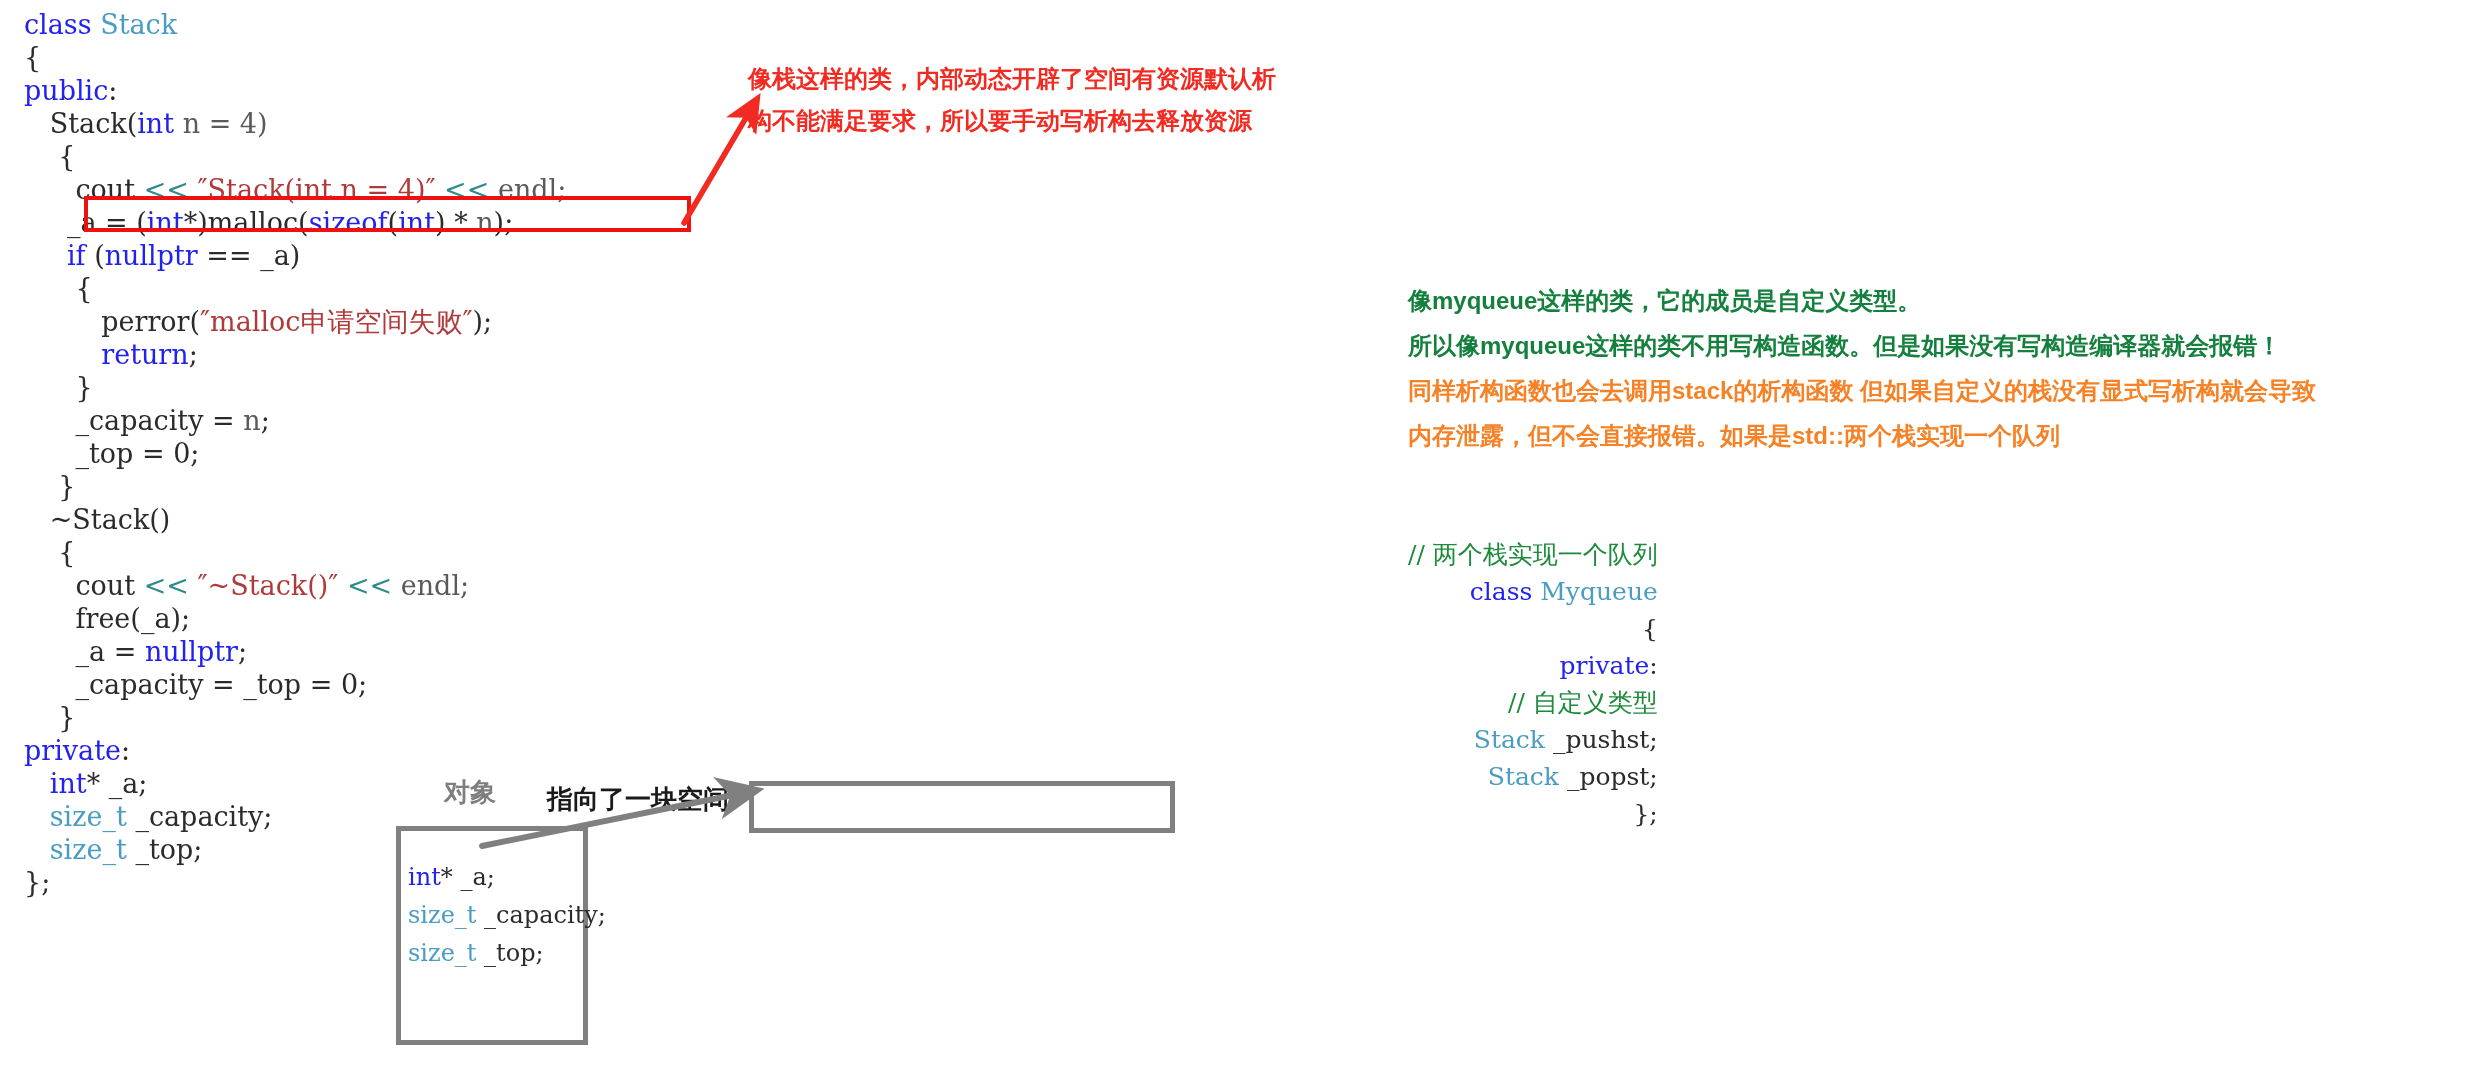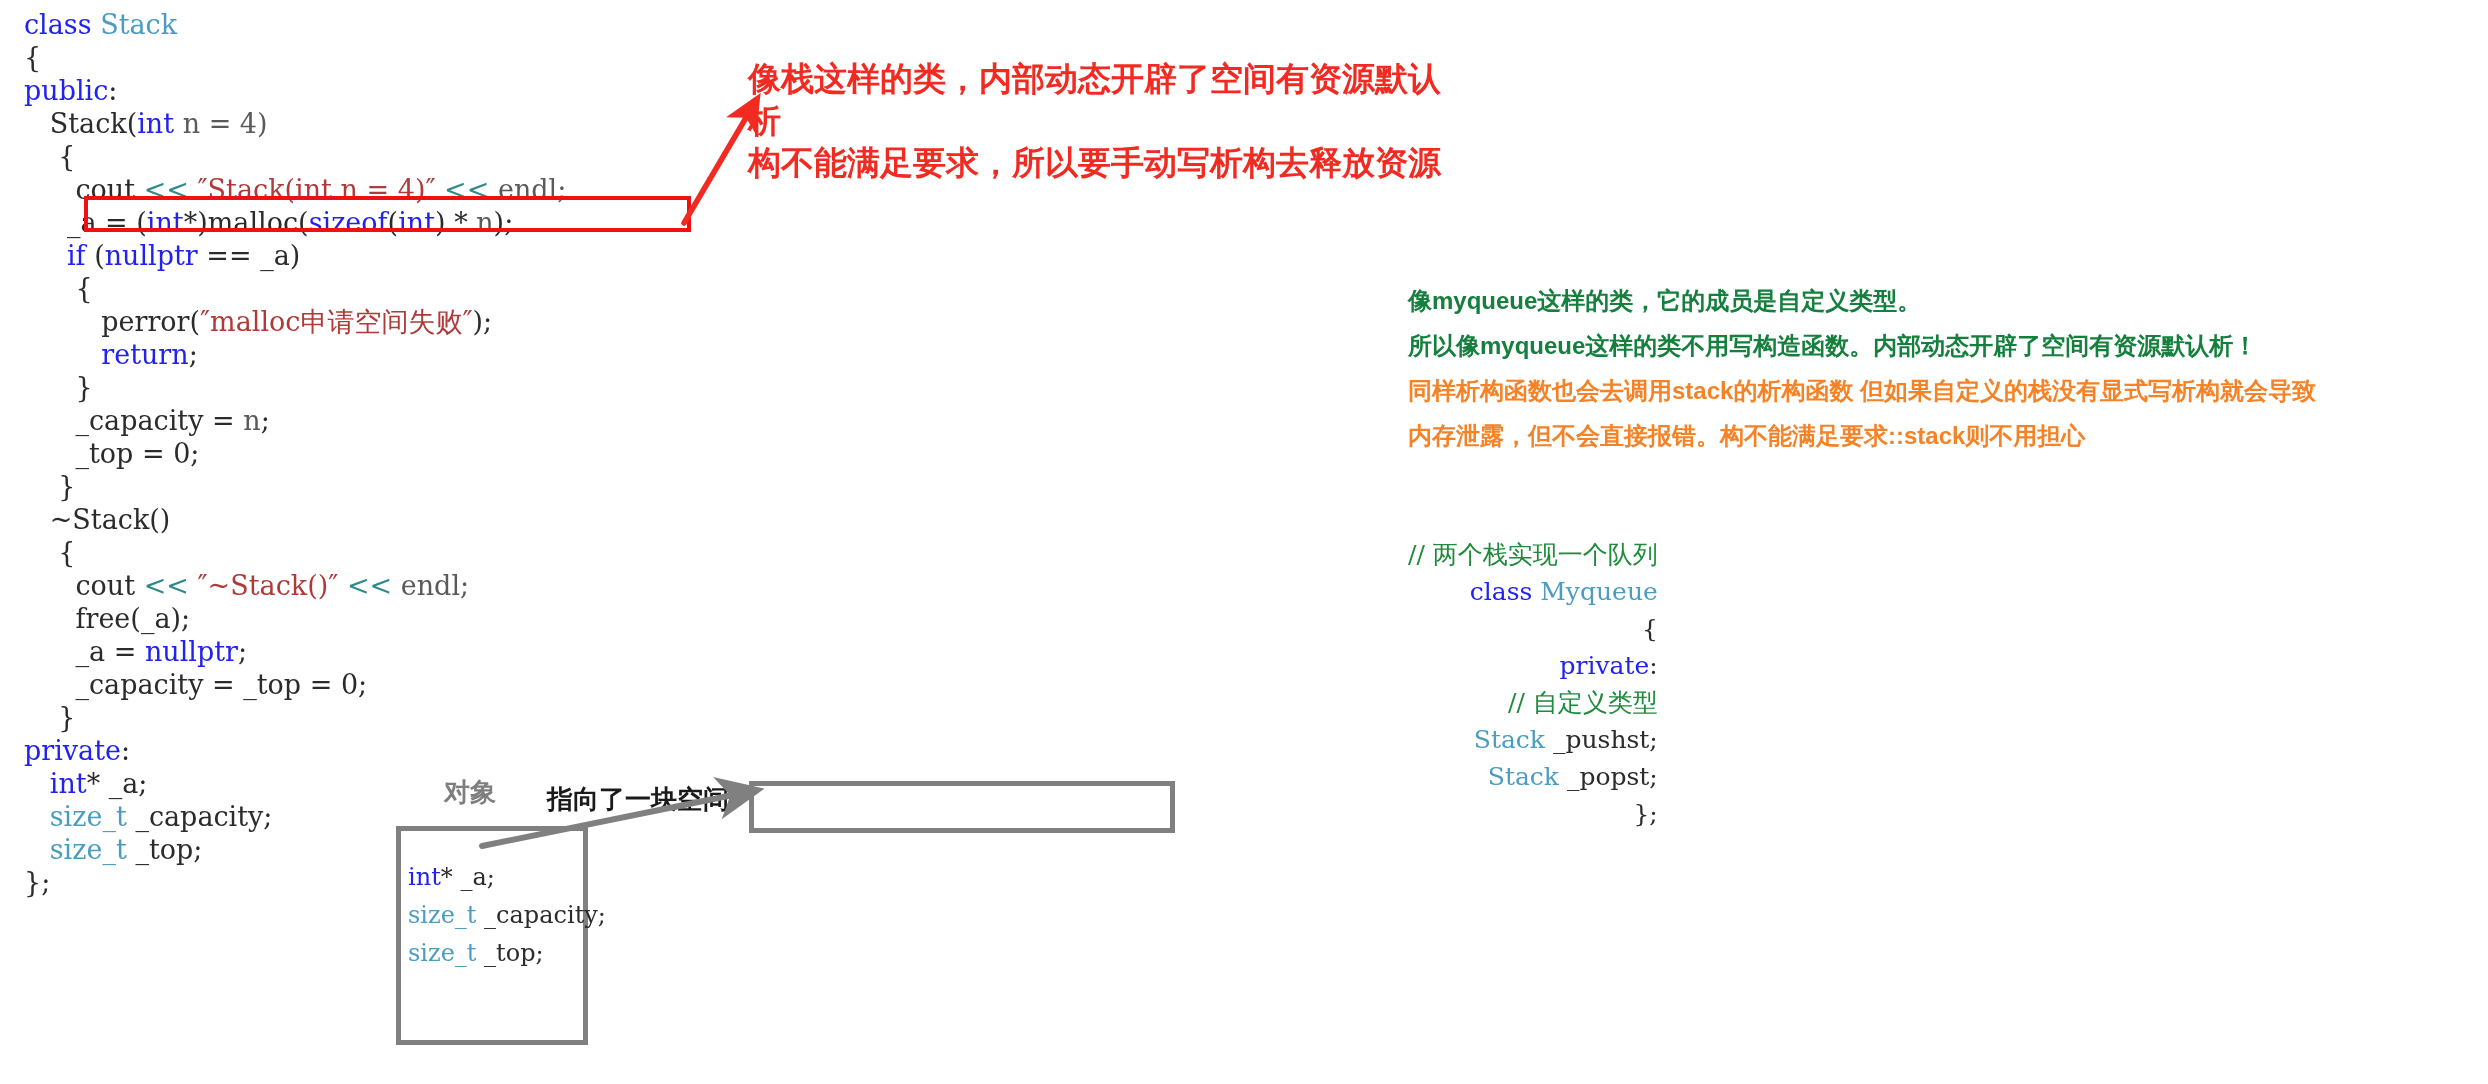--- a/index.html
+++ b/index.html
@@ -84,21 +84,21 @@
 
   
   #red-note-top {
     position: absolute;
     left: 748px;
     top: 58px;
     width: 700px;
     color: #f22b22;
     font-family: "Liberation Sans", "DejaVu Sans", sans-serif;
     font-weight: bold;
-    font-size: 33px;
+    font-size: 24px;
     line-height: 42px;
   }
 
   
   #red-arrow { position: absolute; left: 680px; top: 95px; }
 
   
   #right-notes {
     position: absolute;
     left: 1408px;
@@ -178,23 +178,23 @@
   <defs>
     <marker id="redhead" markerWidth="7" markerHeight="7" refX="3.2" refY="3.2" orient="auto">
       <path d="M0,0 L7,3.2 L0,6.4 L1.8,3.2 Z" fill="#f22b22"></path>
     </marker>
   </defs>
   <line x1="4" y1="128" x2="70" y2="16" stroke="#f22b22" stroke-width="5.5" stroke-linecap="round" marker-end="url(#redhead)"></line>
 </svg>
 
 <div id="right-notes">
     <div class="note-line note-red">像myqueue这样的类，它的成员是自定义类型。</div>
-    <div class="note-line note-red">所以像myqueue这样的类不用写构造函数。内部动态开辟了空间有资源默认析！</div>
+    <div class="note-line note-red">所以像myqueue这样的类不用写构造函数。但是如果没有写构造编译器就会报错！</div>
     <div class="note-line note-orange">同样析构函数也会去调用stack的析构函数 但如果自定义的栈没有显式写析构就会导致</div>
-    <div class="note-line note-orange">内存泄露，但不会直接报错。构不能满足要求::stack则不用担心</div>
+    <div class="note-line note-orange">内存泄露，但不会直接报错。如果是std::两个栈实现一个队列</div>
   </div>
 
 <div class="code-block" id="right-code"><div class="code-line"><span class="tok-comment">// 两个栈实现一个队列</span></div><div class="code-line"><span class="tok-kw">class </span><span class="tok-type">Myqueue</span></div><div class="code-line"><span class="tok-plain">{</span></div><div class="code-line"><span class="tok-kw">private</span><span class="tok-plain">:</span></div><div class="code-line"><span class="tok-plain">   </span><span class="tok-comment">// 自定义类型</span></div><div class="code-line"><span class="tok-plain">   </span><span class="tok-type">Stack</span><span class="tok-plain"> _pushst;</span></div><div class="code-line"><span class="tok-plain">   </span><span class="tok-type">Stack</span><span class="tok-plain"> _popst;</span></div><div class="code-line"><span class="tok-plain">};</span></div></div>
 
 <div id="object-label">对象</div>
 
 <div id="object-box"></div>
 
 <div class="code-block" id="object-box-code"><div class="code-line"><span class="tok-kw">int</span><span class="tok-plain">* _a;</span></div><div class="code-line"><span class="tok-type">size_t</span><span class="tok-plain"> _capacity;</span></div><div class="code-line"><span class="tok-type">size_t</span><span class="tok-plain"> _top;</span></div></div>
 

